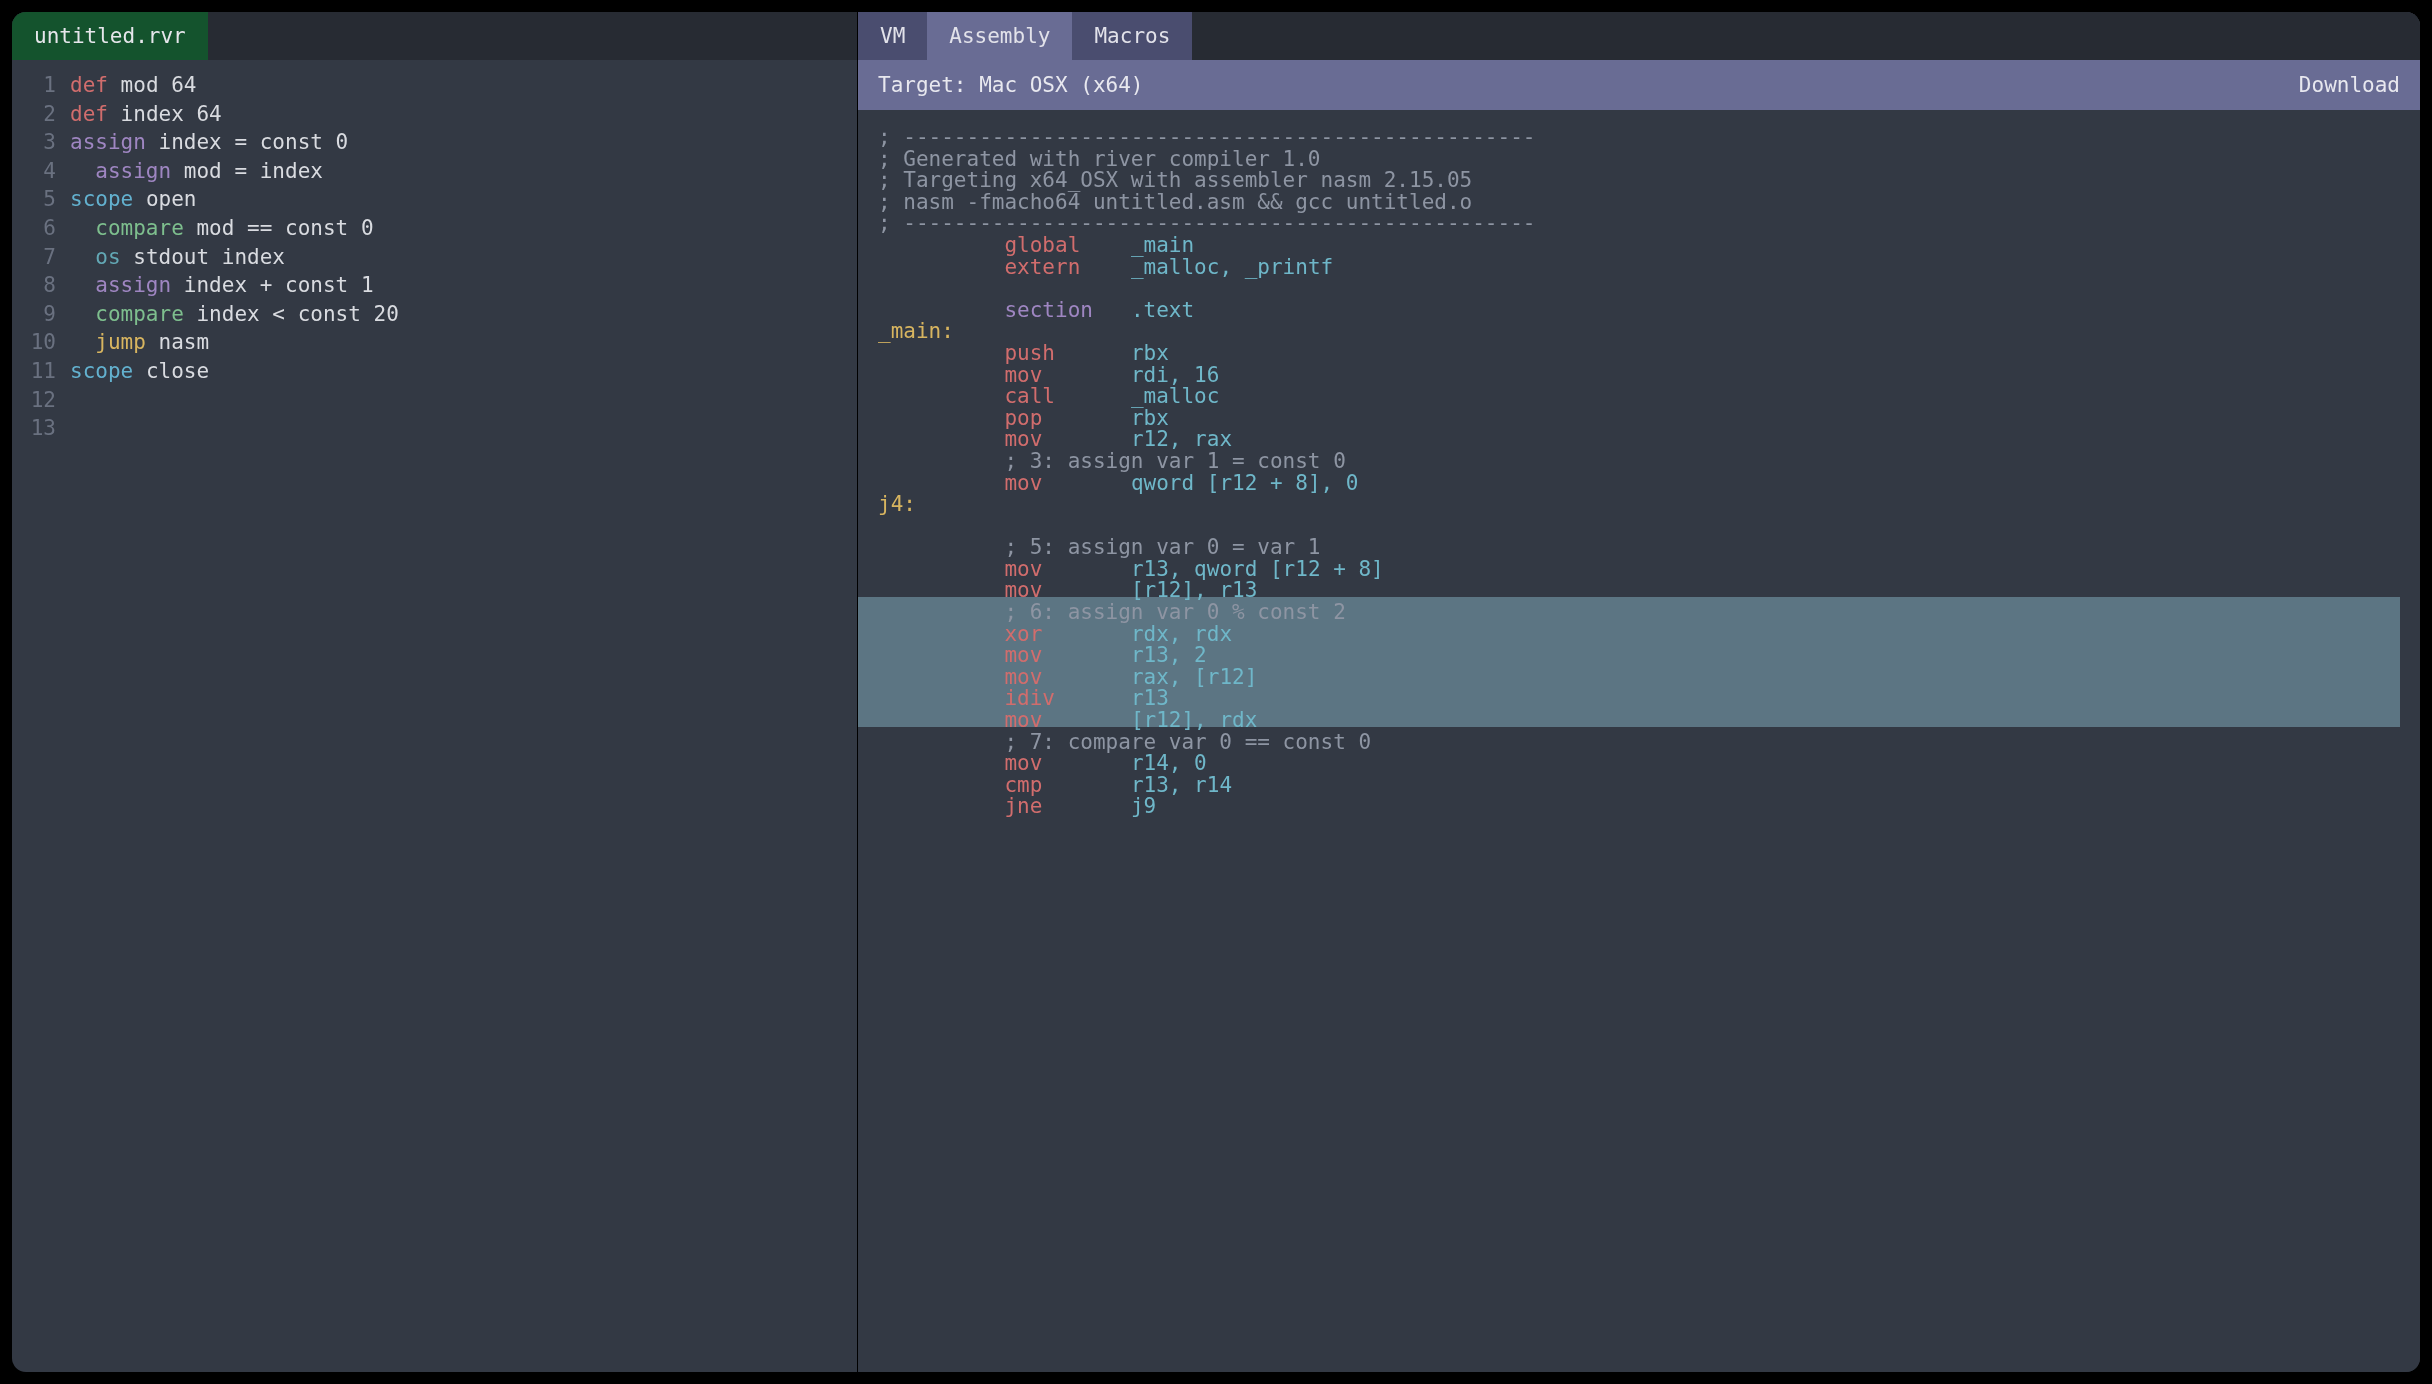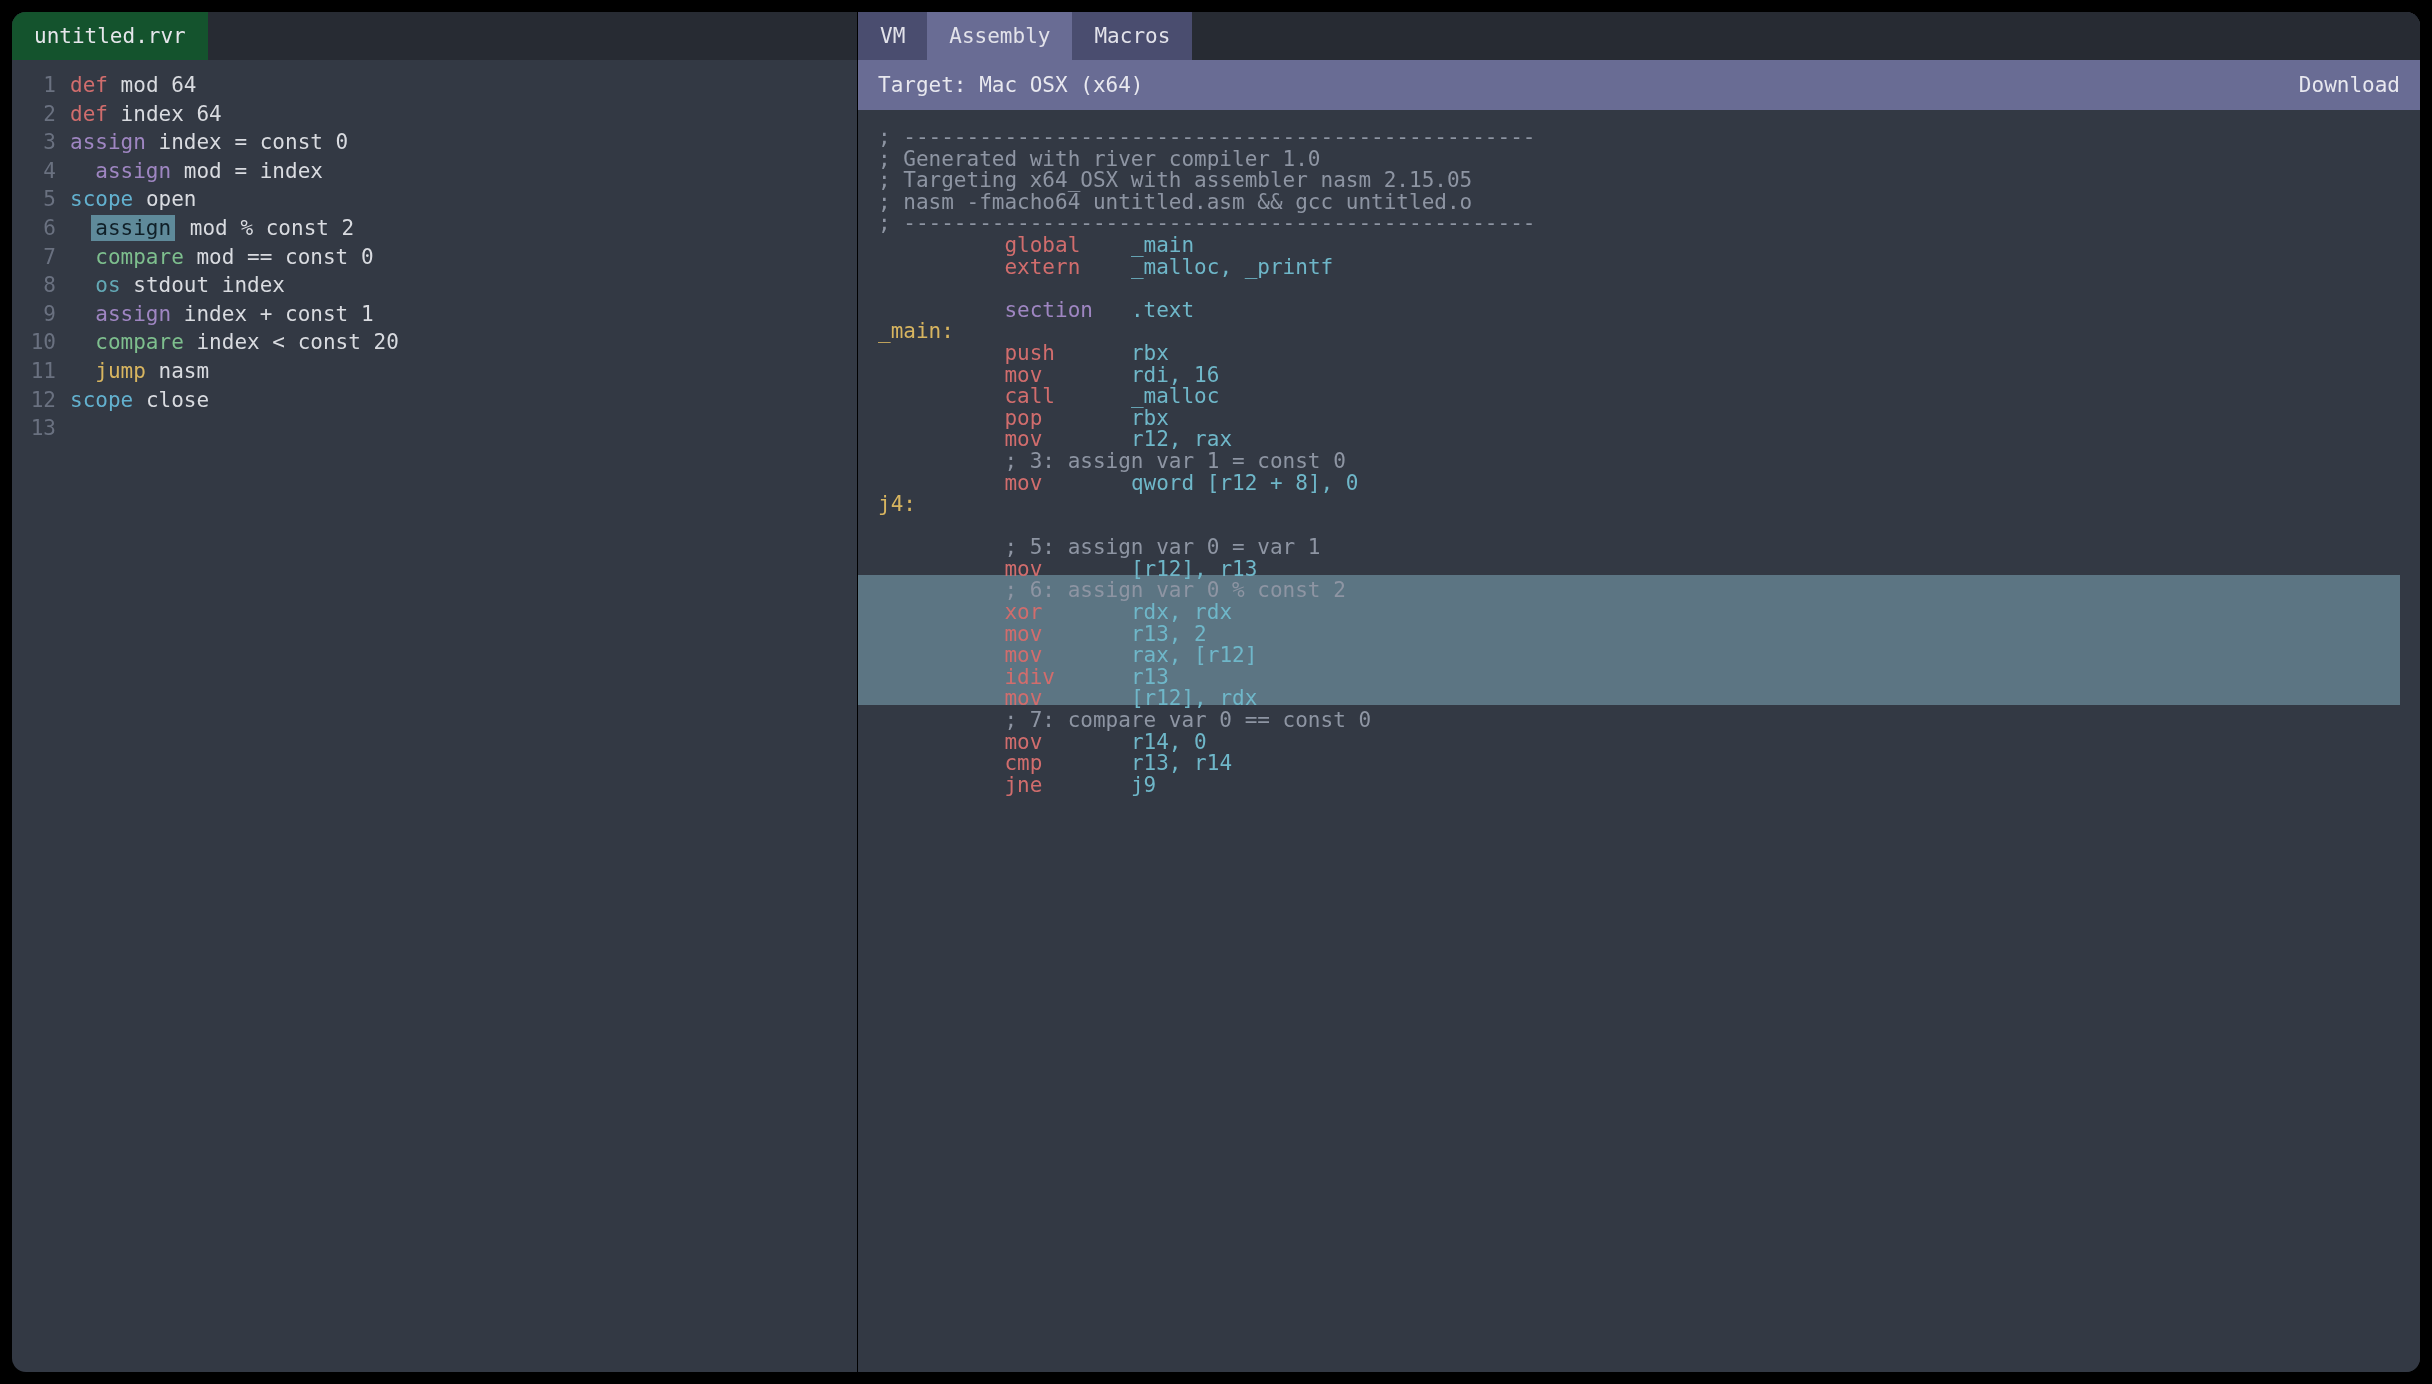--- a/index.html
+++ b/index.html
@@ -133,21 +133,20 @@
           <div>11</div>
           <div>12</div>
           <div>13</div>
         </div>
       <div class="code-lines" id="code-lines">
           <div class="line"><span class="tok-ident"></span><span class="tok-kw-def">def</span> <span class="tok-ident">mod</span> <span class="tok-num">64</span></div>
           <div class="line"><span class="tok-ident"></span><span class="tok-kw-def">def</span> <span class="tok-ident">index</span> <span class="tok-num">64</span></div>
           <div class="line"><span class="tok-ident"></span><span class="tok-kw-assign">assign</span> <span class="tok-ident">index</span> <span class="tok-op">=</span> <span class="tok-const">const</span> <span class="tok-num">0</span></div>
           <div class="line"><span class="tok-ident">  </span><span class="tok-kw-assign">assign</span> <span class="tok-ident">mod</span> <span class="tok-op">=</span> <span class="tok-ident">index</span></div>
           <div class="line"><span class="tok-ident"></span><span class="tok-kw-scope">scope</span> <span class="tok-ident">open</span></div>
-          <div class="line"><span class="tok-ident">  </span><span class="highlight-box tok-kw-assign">assign</span> <span class="tok-ident">mod</span> <span class="tok-op">%</span> <span class="tok-const">const</span> <span class="tok-num">2</span></div>
           <div class="line"><span class="tok-ident">  </span><span class="tok-kw-compare">compare</span> <span class="tok-ident">mod</span> <span class="tok-op">==</span> <span class="tok-const">const</span> <span class="tok-num">0</span></div>
           <div class="line"><span class="tok-ident">  </span><span class="tok-kw-os">os</span> <span class="tok-ident">stdout</span> <span class="tok-ident">index</span></div>
           <div class="line"><span class="tok-ident">  </span><span class="tok-kw-assign">assign</span> <span class="tok-ident">index</span> <span class="tok-op">+</span> <span class="tok-const">const</span> <span class="tok-num">1</span></div>
           <div class="line"><span class="tok-ident">  </span><span class="tok-kw-compare">compare</span> <span class="tok-ident">index</span> <span class="tok-op">&lt;</span> <span class="tok-const">const</span> <span class="tok-num">20</span></div>
           <div class="line"><span class="tok-ident">  </span><span class="tok-kw-jump">jump</span> <span class="tok-ident">nasm</span></div>
           <div class="line"><span class="tok-ident"></span><span class="tok-kw-scope">scope</span> <span class="tok-ident">close</span></div>
           <div class="line"><span class="tok-ident"></span></div>
         </div>
     </div>
   </div>
@@ -176,20 +175,21 @@
         <div class="asm-line">          <span class="asm-instr">push      </span><span class="asm-operand">rbx</span></div>
         <div class="asm-line">          <span class="asm-instr">mov       </span><span class="asm-operand">rdi, 16</span></div>
         <div class="asm-line">          <span class="asm-instr">call      </span><span class="asm-operand">_malloc</span></div>
         <div class="asm-line">          <span class="asm-instr">pop       </span><span class="asm-operand">rbx</span></div>
         <div class="asm-line">          <span class="asm-instr">mov       </span><span class="asm-operand">r12, rax</span></div>
         <div class="asm-line">          <span class="asm-comment">; 3: assign var 1 = const 0</span></div>
         <div class="asm-line">          <span class="asm-instr">mov       </span><span class="asm-operand">qword [r12 + 8], 0</span></div>
         <div class="asm-line"><span class="asm-label">j4:</span></div>
         <div class="asm-line">&nbsp;</div>
         <div class="asm-line">          <span class="asm-comment">; 5: assign var 0 = var 1</span></div>
+        <div class="asm-line">          <span class="asm-instr">mov       </span><span class="asm-operand">r13, qword [r12 + 8]</span></div>
         <div class="asm-line">          <span class="asm-instr">mov       </span><span class="asm-operand">[r12], r13</span></div>
         <div class="asm-line asm-highlight">          <span class="asm-comment">; 6: assign var 0 % const 2</span></div>
         <div class="asm-line asm-highlight">          <span class="asm-instr">xor       </span><span class="asm-operand">rdx, rdx</span></div>
         <div class="asm-line asm-highlight">          <span class="asm-instr">mov       </span><span class="asm-operand">r13, 2</span></div>
         <div class="asm-line asm-highlight">          <span class="asm-instr">mov       </span><span class="asm-operand">rax, [r12]</span></div>
         <div class="asm-line asm-highlight">          <span class="asm-instr">idiv      </span><span class="asm-operand">r13</span></div>
         <div class="asm-line asm-highlight">          <span class="asm-instr">mov       </span><span class="asm-operand">[r12], rdx</span></div>
         <div class="asm-line">          <span class="asm-comment">; 7: compare var 0 == const 0</span></div>
         <div class="asm-line">          <span class="asm-instr">mov       </span><span class="asm-operand">r14, 0</span></div>
         <div class="asm-line">          <span class="asm-instr">cmp       </span><span class="asm-operand">r13, r14</span></div>

